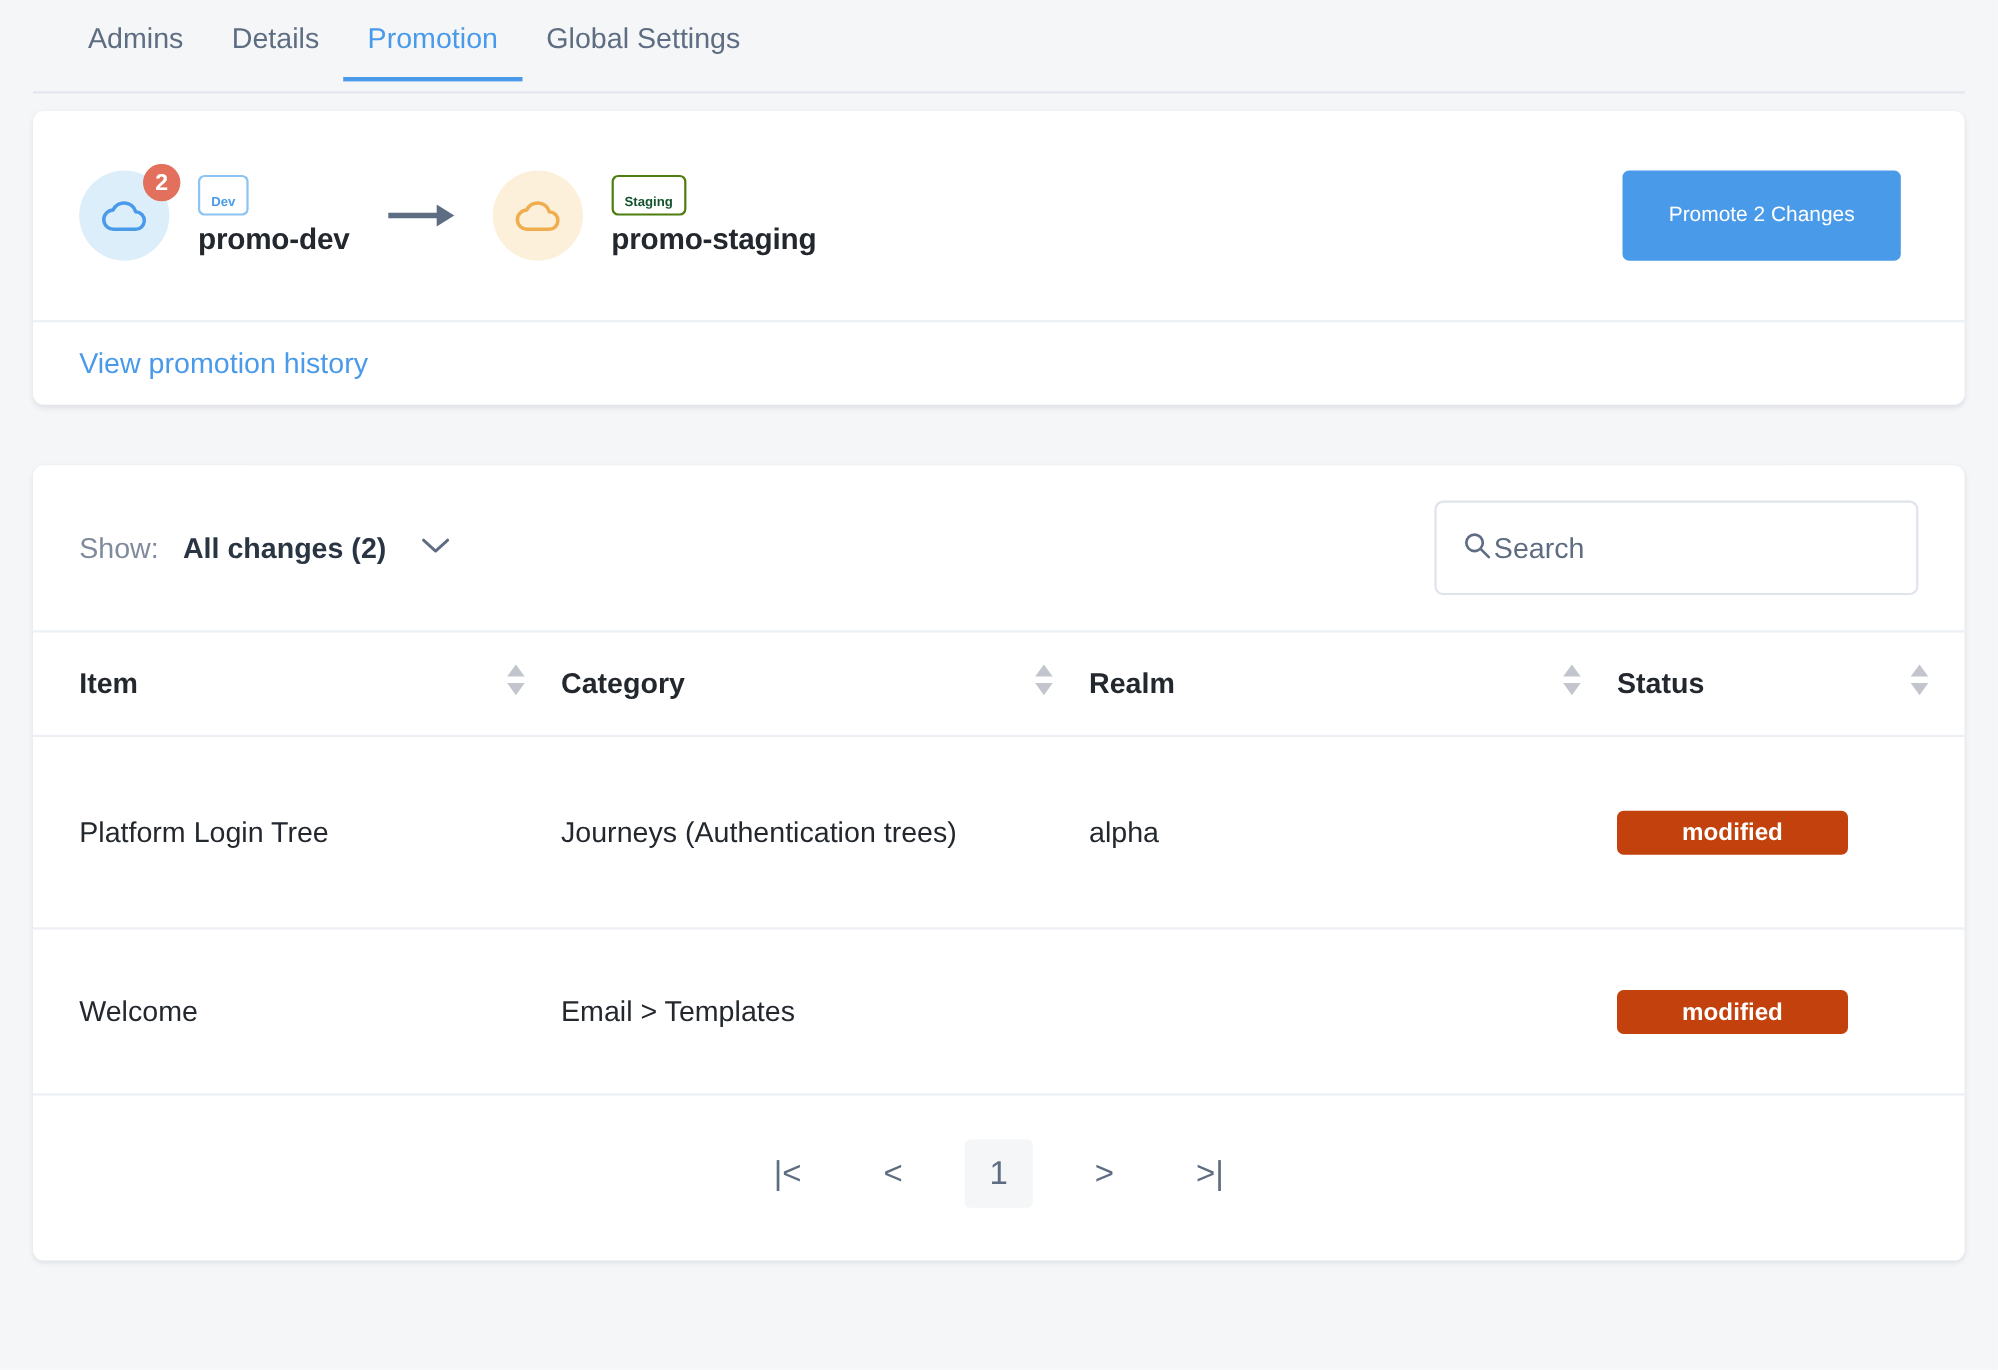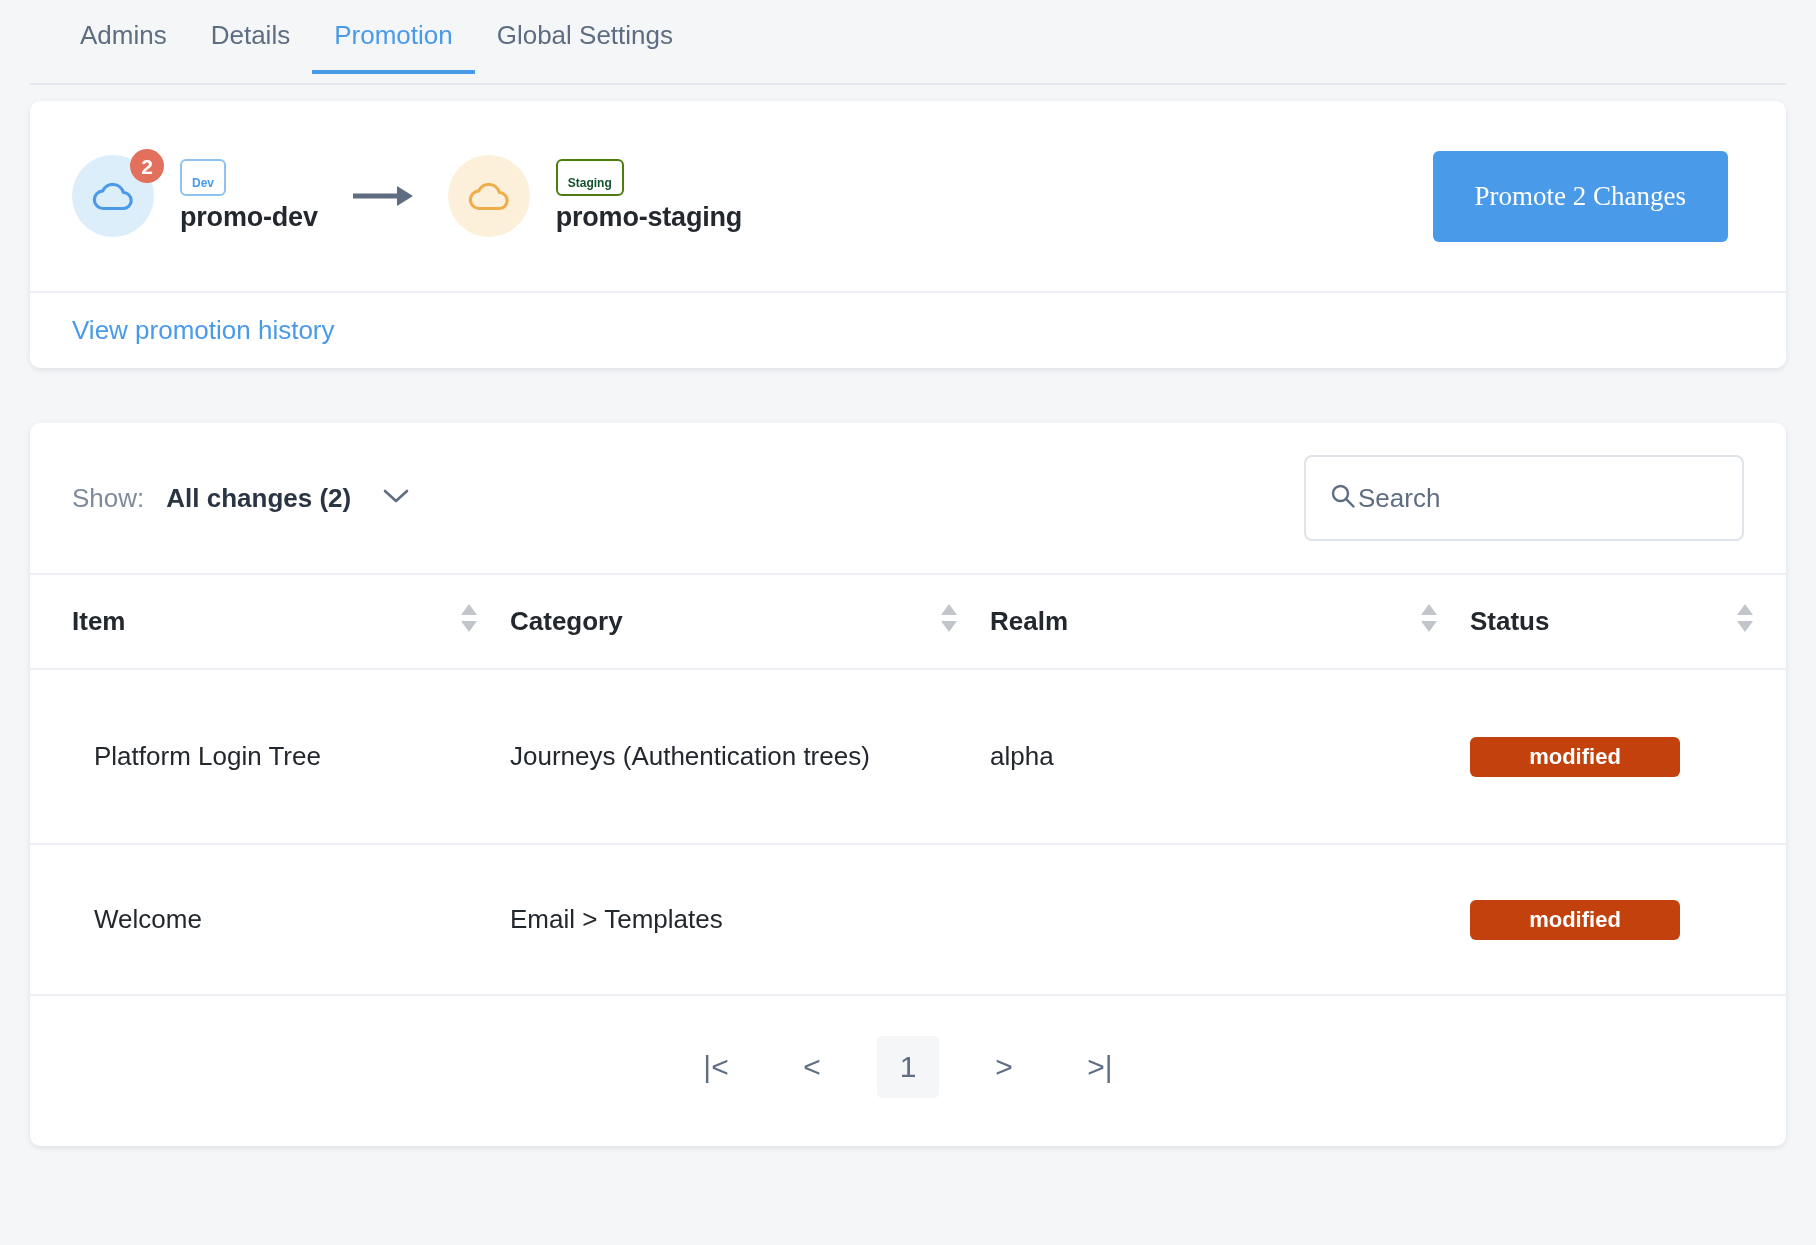--- a/index.html
+++ b/index.html
@@ -103,22 +103,22 @@
   .env-name { font-size: 27px; font-weight: bold; color: #23282e; letter-spacing: -0.2px; }
 
   .arrow-gap { width: 130px; display: flex; justify-content: center; }
 
   .promote-btn {
     margin-left: auto;
     background: #4a9aea;
     color: #ffffff;
     border: none;
     border-radius: 6px;
-    font-size: 27px;
-    font-family: Liberation Serif, serif;
+    font-size: 19px;
+    font-family: Liberation Sans, sans-serif;
     padding: 30px 42px;
     cursor: pointer;
     white-space: nowrap;
     text-align: right;
   }
 
   .card-divider { height: 2px; background: #eceff3; }
 
   .history-row { padding: 22px 42px; border-radius: 10px; }
   .link {
@@ -184,21 +184,21 @@
   .col-status { }
 
   tbody td {
     font-size: 26px;
     color: #23282e;
     padding: 32px 0;
     border-bottom: 2px solid #eceff3;
     vertical-align: middle;
     line-height: 1.45;
   }
-  tbody td.cell-item { padding-left: 64px; }
+  tbody td.cell-item { padding-left: 42px; }
   tbody td.cell-category { padding-right: 90px; }
   tbody tr:last-child td { border-bottom: none; }
   .row-tall td { height: 175px; }
   .row-short td { height: 150px; }
 
   .status-badge {
     display: inline-block;
     background: #c2410c;
     color: #ffffff;
     font-size: 22px;

